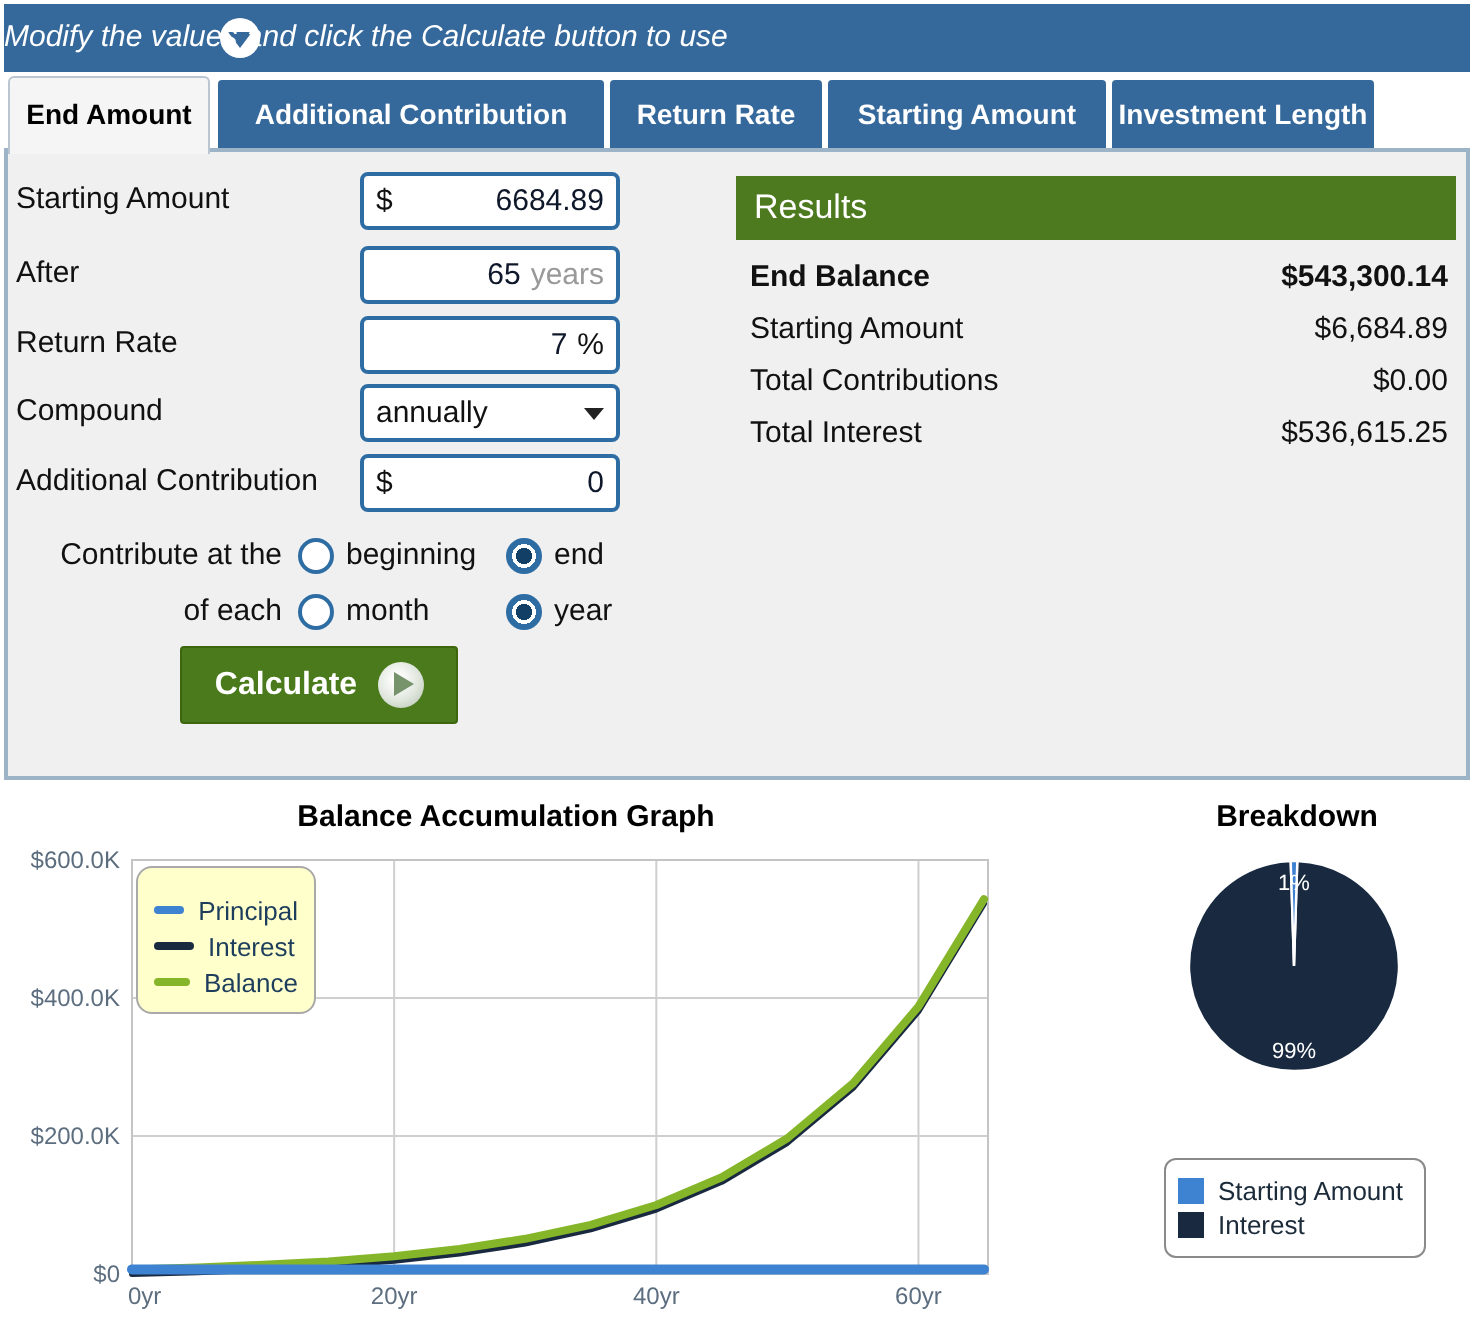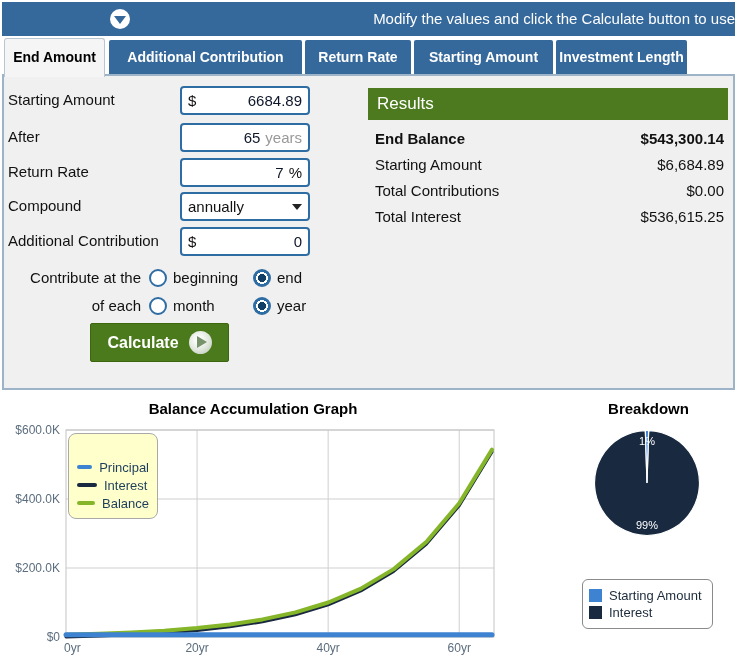--- a/index.html
+++ b/index.html
@@ -1,22 +1,22 @@
 <!DOCTYPE html>
 <html><head>
 <meta charset="utf-8">
 <style>
   * { box-sizing: border-box; margin: 0; padding: 0; }
   body { background:#fff; font-family:"Liberation Sans", sans-serif; }
   #app { position:relative; width:737px; height:667px; background:#fff; overflow:hidden; }
 
   
   .banner { position:absolute; left:2px; top:2px; right:2px; height:34px; background:#35689B; }
-  .banner-text { position:absolute; left:0; right:0; top:0; line-height:34px; text-align:right;
-                 color:#fff; font-size:15px; }
+  .banner-text { position:absolute; left:0; right:0; top:0; line-height:34px; text-align:left;
+                 color:#fff; font-size:15px;font-style:italic; }
   .banner-circle { position:absolute; left:108px; top:7px; width:20px; height:20px; background:#fff;
                    border-radius:50%; cursor:pointer; }
   .banner-circle::after { content:""; position:absolute; left:4px; top:7px; width:0; height:0;
                    border-left:6px solid transparent; border-right:6px solid transparent;
                    border-top:8px solid #35689B; }
 
   
   .tab { position:absolute; top:40px; height:34px; background:#35689B; color:#fff; font-weight:bold;
          font-size:14px; text-align:center; line-height:34px; cursor:pointer; border-radius:2px 2px 0 0; }
   .tab.active { top:38px; height:39px; background:#f5f5f5; color:#000; line-height:36px;
@@ -70,21 +70,21 @@
   .rrow.bold { font-weight:bold; }
 
   
   .chart-title { position:absolute; font-size:15px; font-weight:bold; color:#000; text-align:center; }
   #line-title { left:53px; top:400px; width:400px; }
   #pie-title  { left:560px; top:400px; width:177px; }
   #line-svg { position:absolute; left:0; top:420px; }
   #pie-svg  { position:absolute; left:520px; top:420px; }
 
   .line-legend { position:absolute; left:68px; top:433px; width:90px; background:#ffffcc;
-                 border:1px solid #a9a9a9; border-radius:8px; padding:24px 8px 6px 8px; }
+                 border:1px solid #a9a9a9; border-radius:8px; padding:12px 8px 6px 8px; }
   .line-legend .li { display:flex; align-items:center; gap:7px; height:18px; }
   .line-legend .swatch { width:20px; height:4px; border-radius:2px; }
   .line-legend .lt { font-size:13px; color:#1d3d5c; }
 
   .pie-legend { position:absolute; left:582px; top:579px; width:131px; background:#fff;
                 border:1px solid #8a8a8a; border-radius:6px; padding:7px 6px; }
   .pie-legend .li { display:flex; align-items:center; gap:7px; height:17px; }
   .pie-legend .swatch { width:13px; height:13px; }
   .pie-legend .lt { font-size:13px; color:#1c2b3a; }
 </style>

